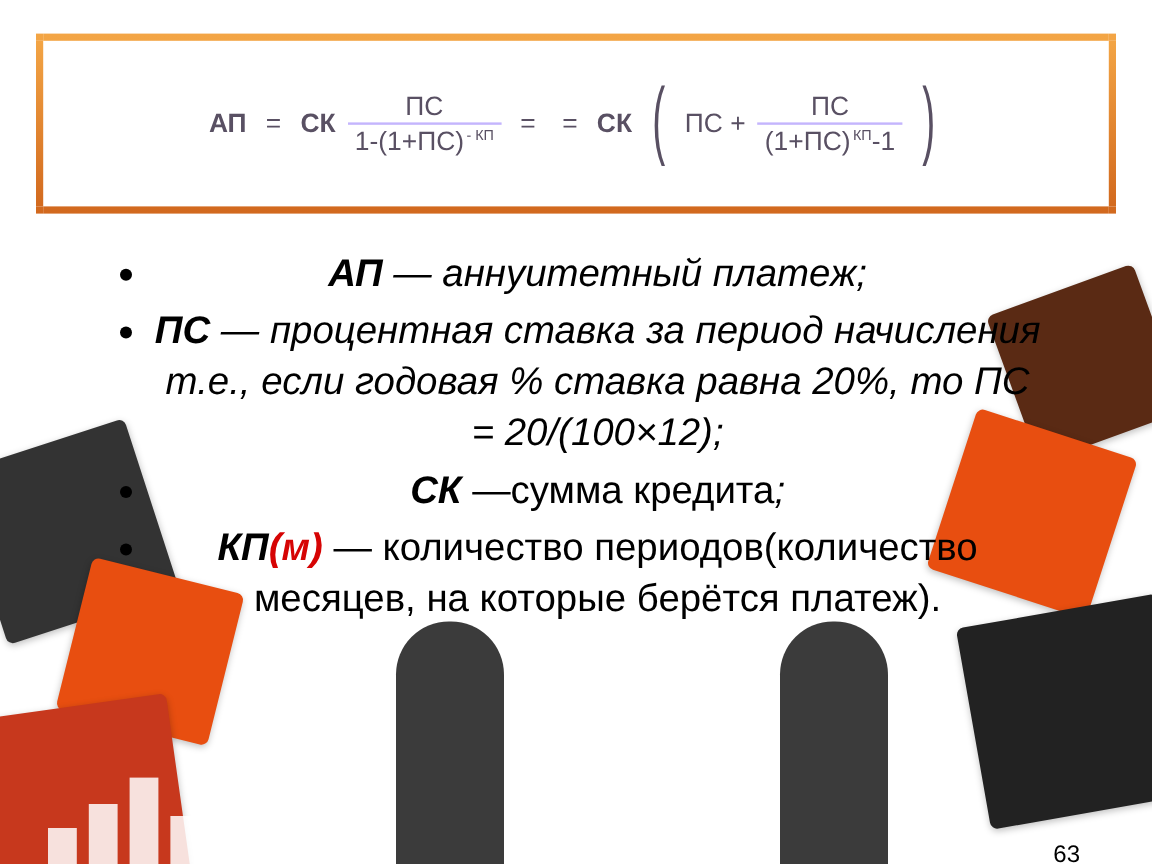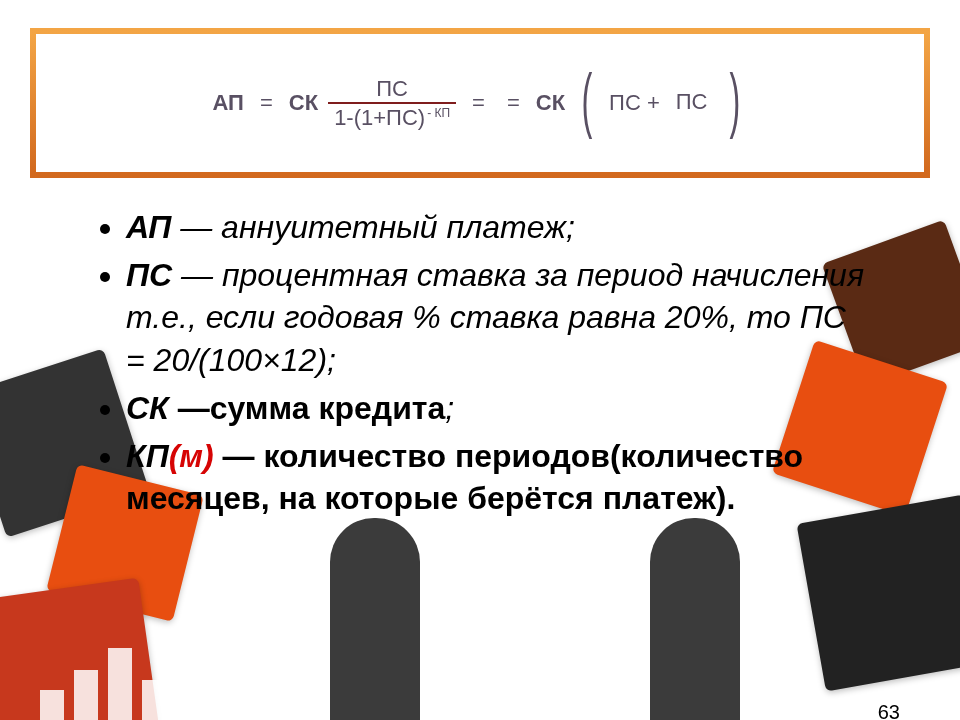--- a/index.html
+++ b/index.html
@@ -91,21 +91,21 @@
   .eq b { font-weight: bold; }
   .eq .eqs { padding: 0 6px; }
   .frac {
     display: inline-flex;
     flex-direction: column;
     align-items: center;
     line-height: 1.05;
     vertical-align: middle;
   }
   .frac .num { padding: 0 6px 2px; }
-  .frac .den { border-top: 2px solid #7f1d1d; padding: 2px 6px 0; }
+  .frac .den { border-top: 2px solid #c4b5fd; padding: 2px 6px 0; }
   .sup { font-size: 12px; position: relative; top: -8px; padding-left:2px;}
   .paren {
     font-size: 72px;
     line-height: 0.5;
     display:inline-block;
     transform: scaleX(0.45);
     color:#595063;
     position:relative;
     top:-4px;
   }
@@ -117,25 +117,26 @@
     margin: 28px 90px 0 90px;
     font-size: 32px;
     line-height: 1.32;
     color: #000;
     font-style: italic;
   }
   .defs ul {
     list-style: disc;
     padding-left: 36px;
     margin: 0;
+    text-align: center;
   }
   .defs li { margin-bottom: 6px; }
   .term { font-weight: bold; font-style: italic; }
   .red { color: #d60404; }
-  .normal-style { font-style: normal; font-weight: bold; }
+  .normal-style { font-style: normal; }
 
   
   .pagenum {
     position: absolute;
     right: 60px;
     bottom: 24px;
     font-size: 20px;
     color: #000;
     z-index: 3;
   }
@@ -174,20 +175,23 @@
           <span>1-(1+ПС)</span><span class="sup">- КП</span>
         </span>
       </span>
       <span class="eqs">=</span>
       <span class="eqs">=</span>
       <b>СК</b>
       <span class="paren">(</span>
       <span>ПС +</span>
       <span class="frac">
         <span class="num">ПС</span>
+        <span class="den">
+          <span>(1+ПС)</span><span class="sup">КП</span><span>-1</span>
+        </span>
       </span>
       <span class="paren">)</span>
     </div>
   </div>
 
   <div class="defs">
     <ul>
       <li>
         <span class="term">АП</span><span> — аннуитетный платеж;</span>
       </li>

